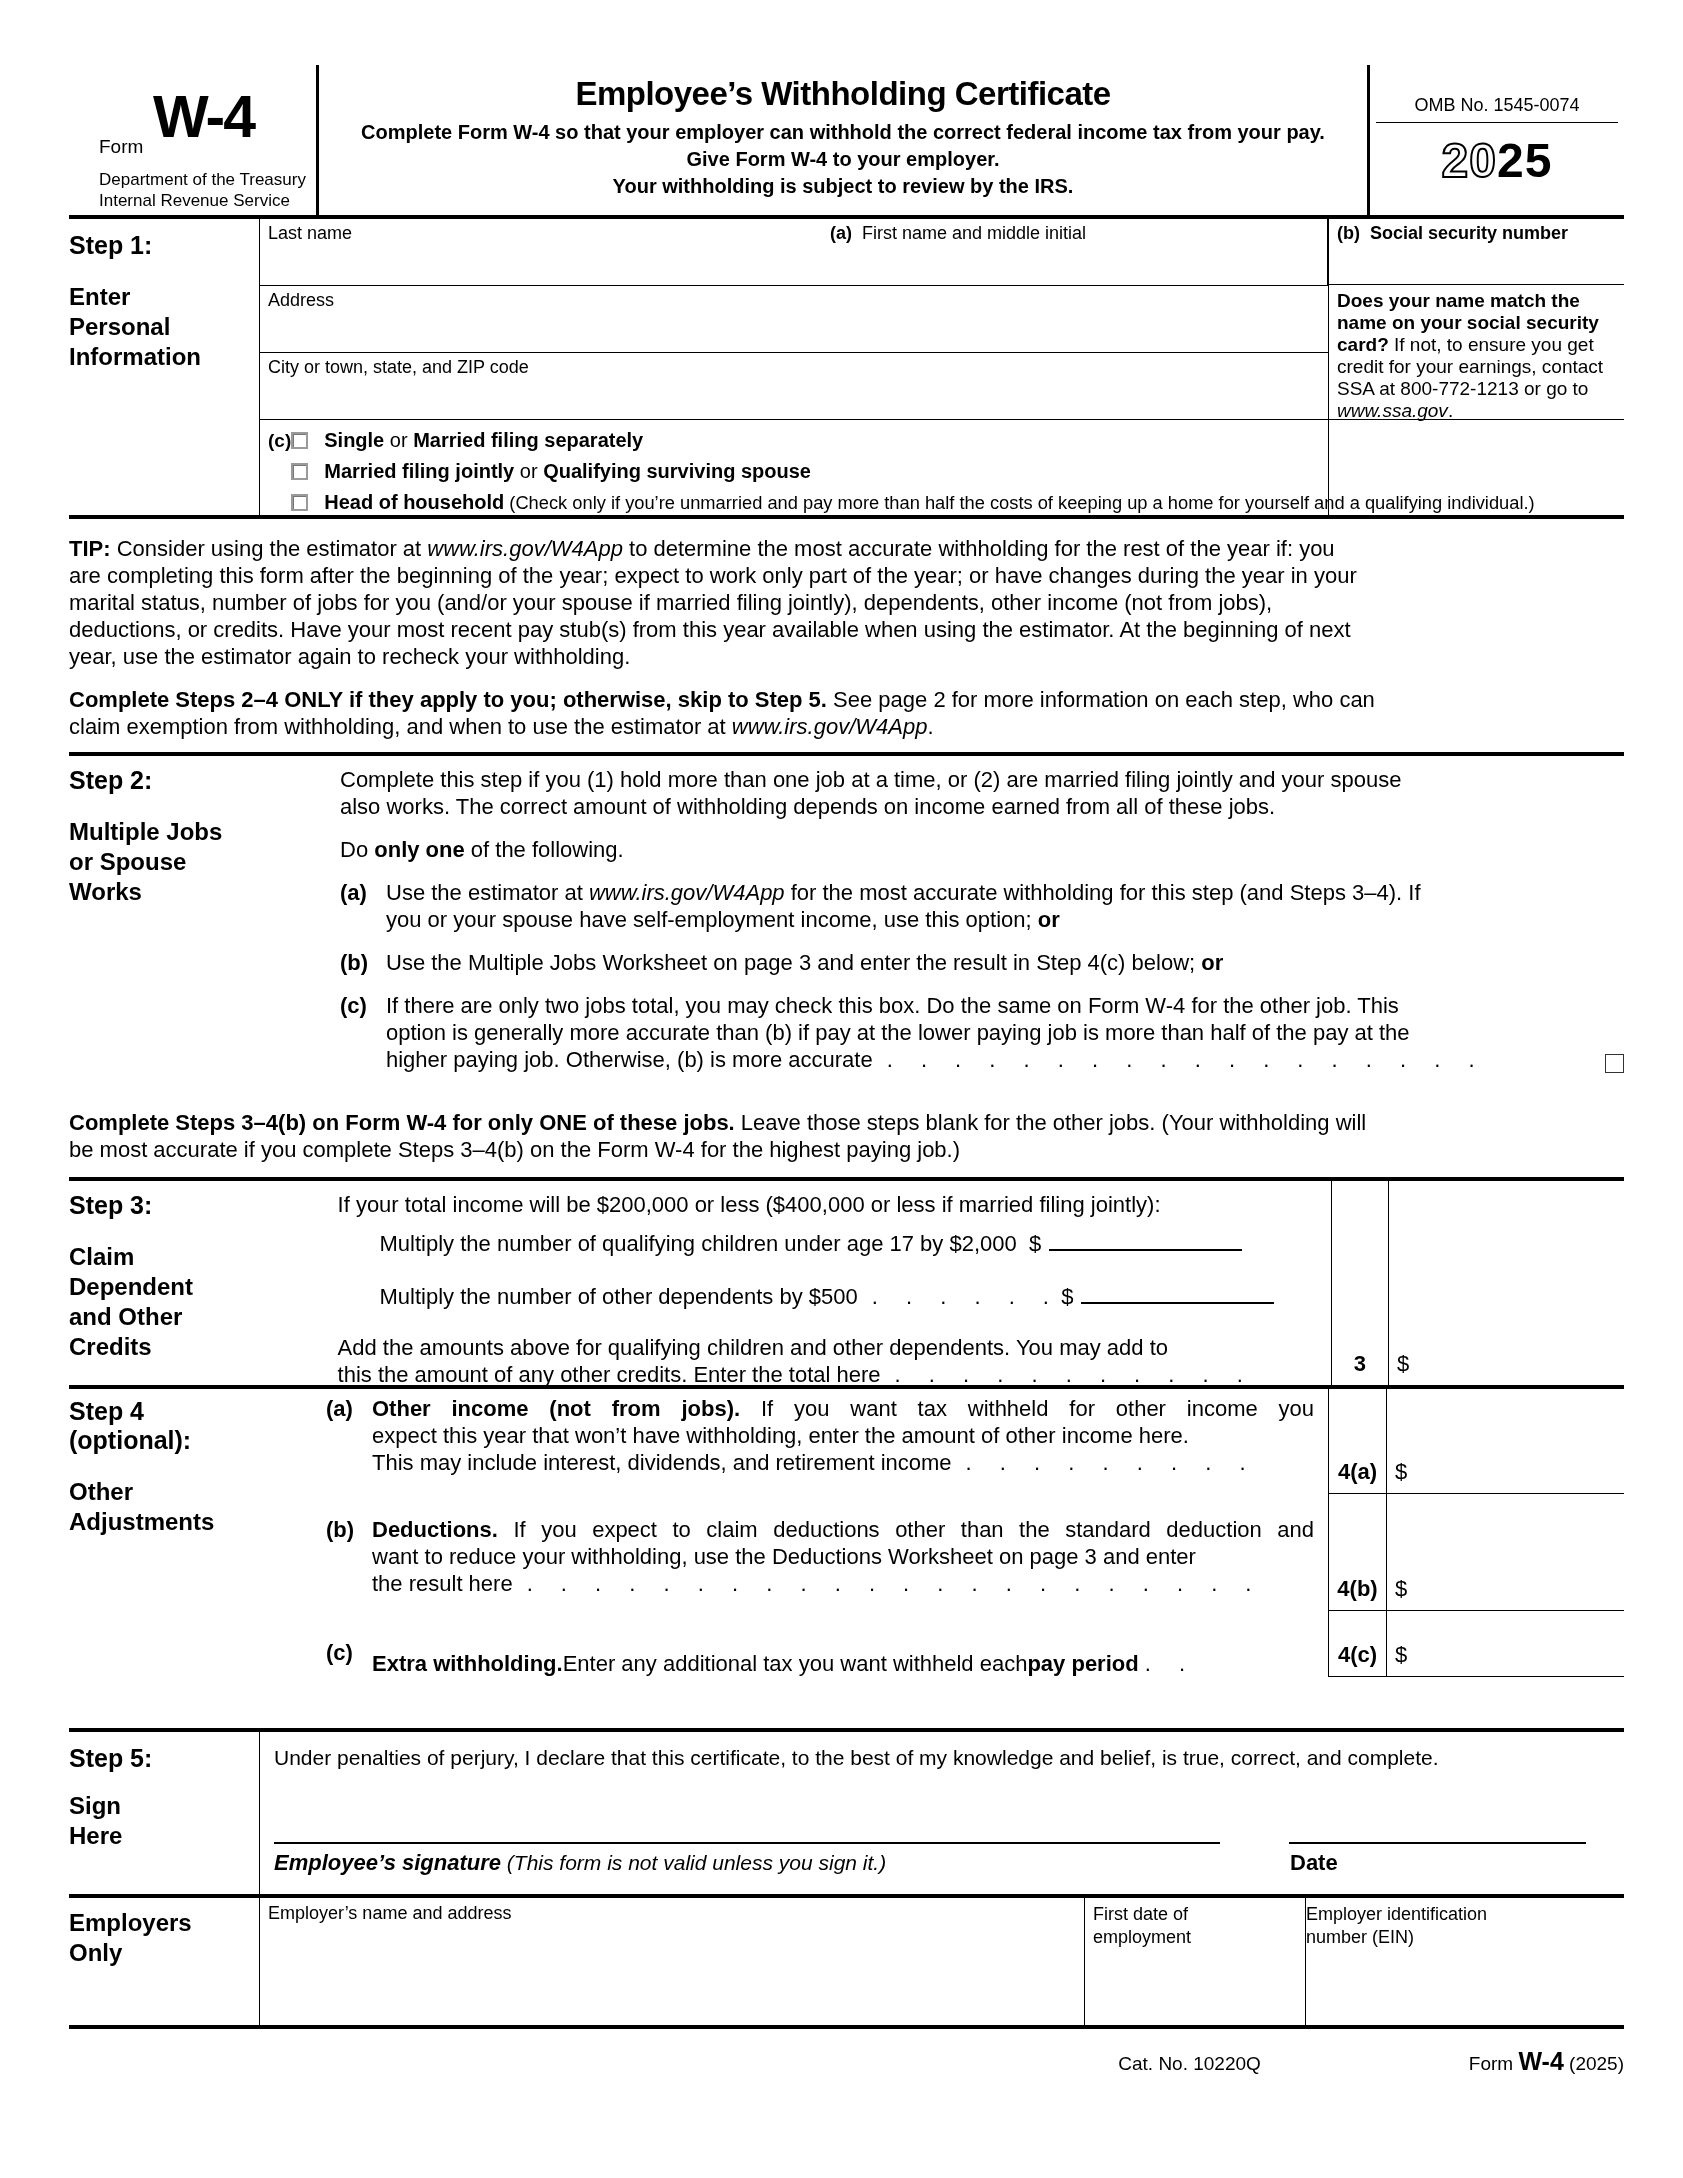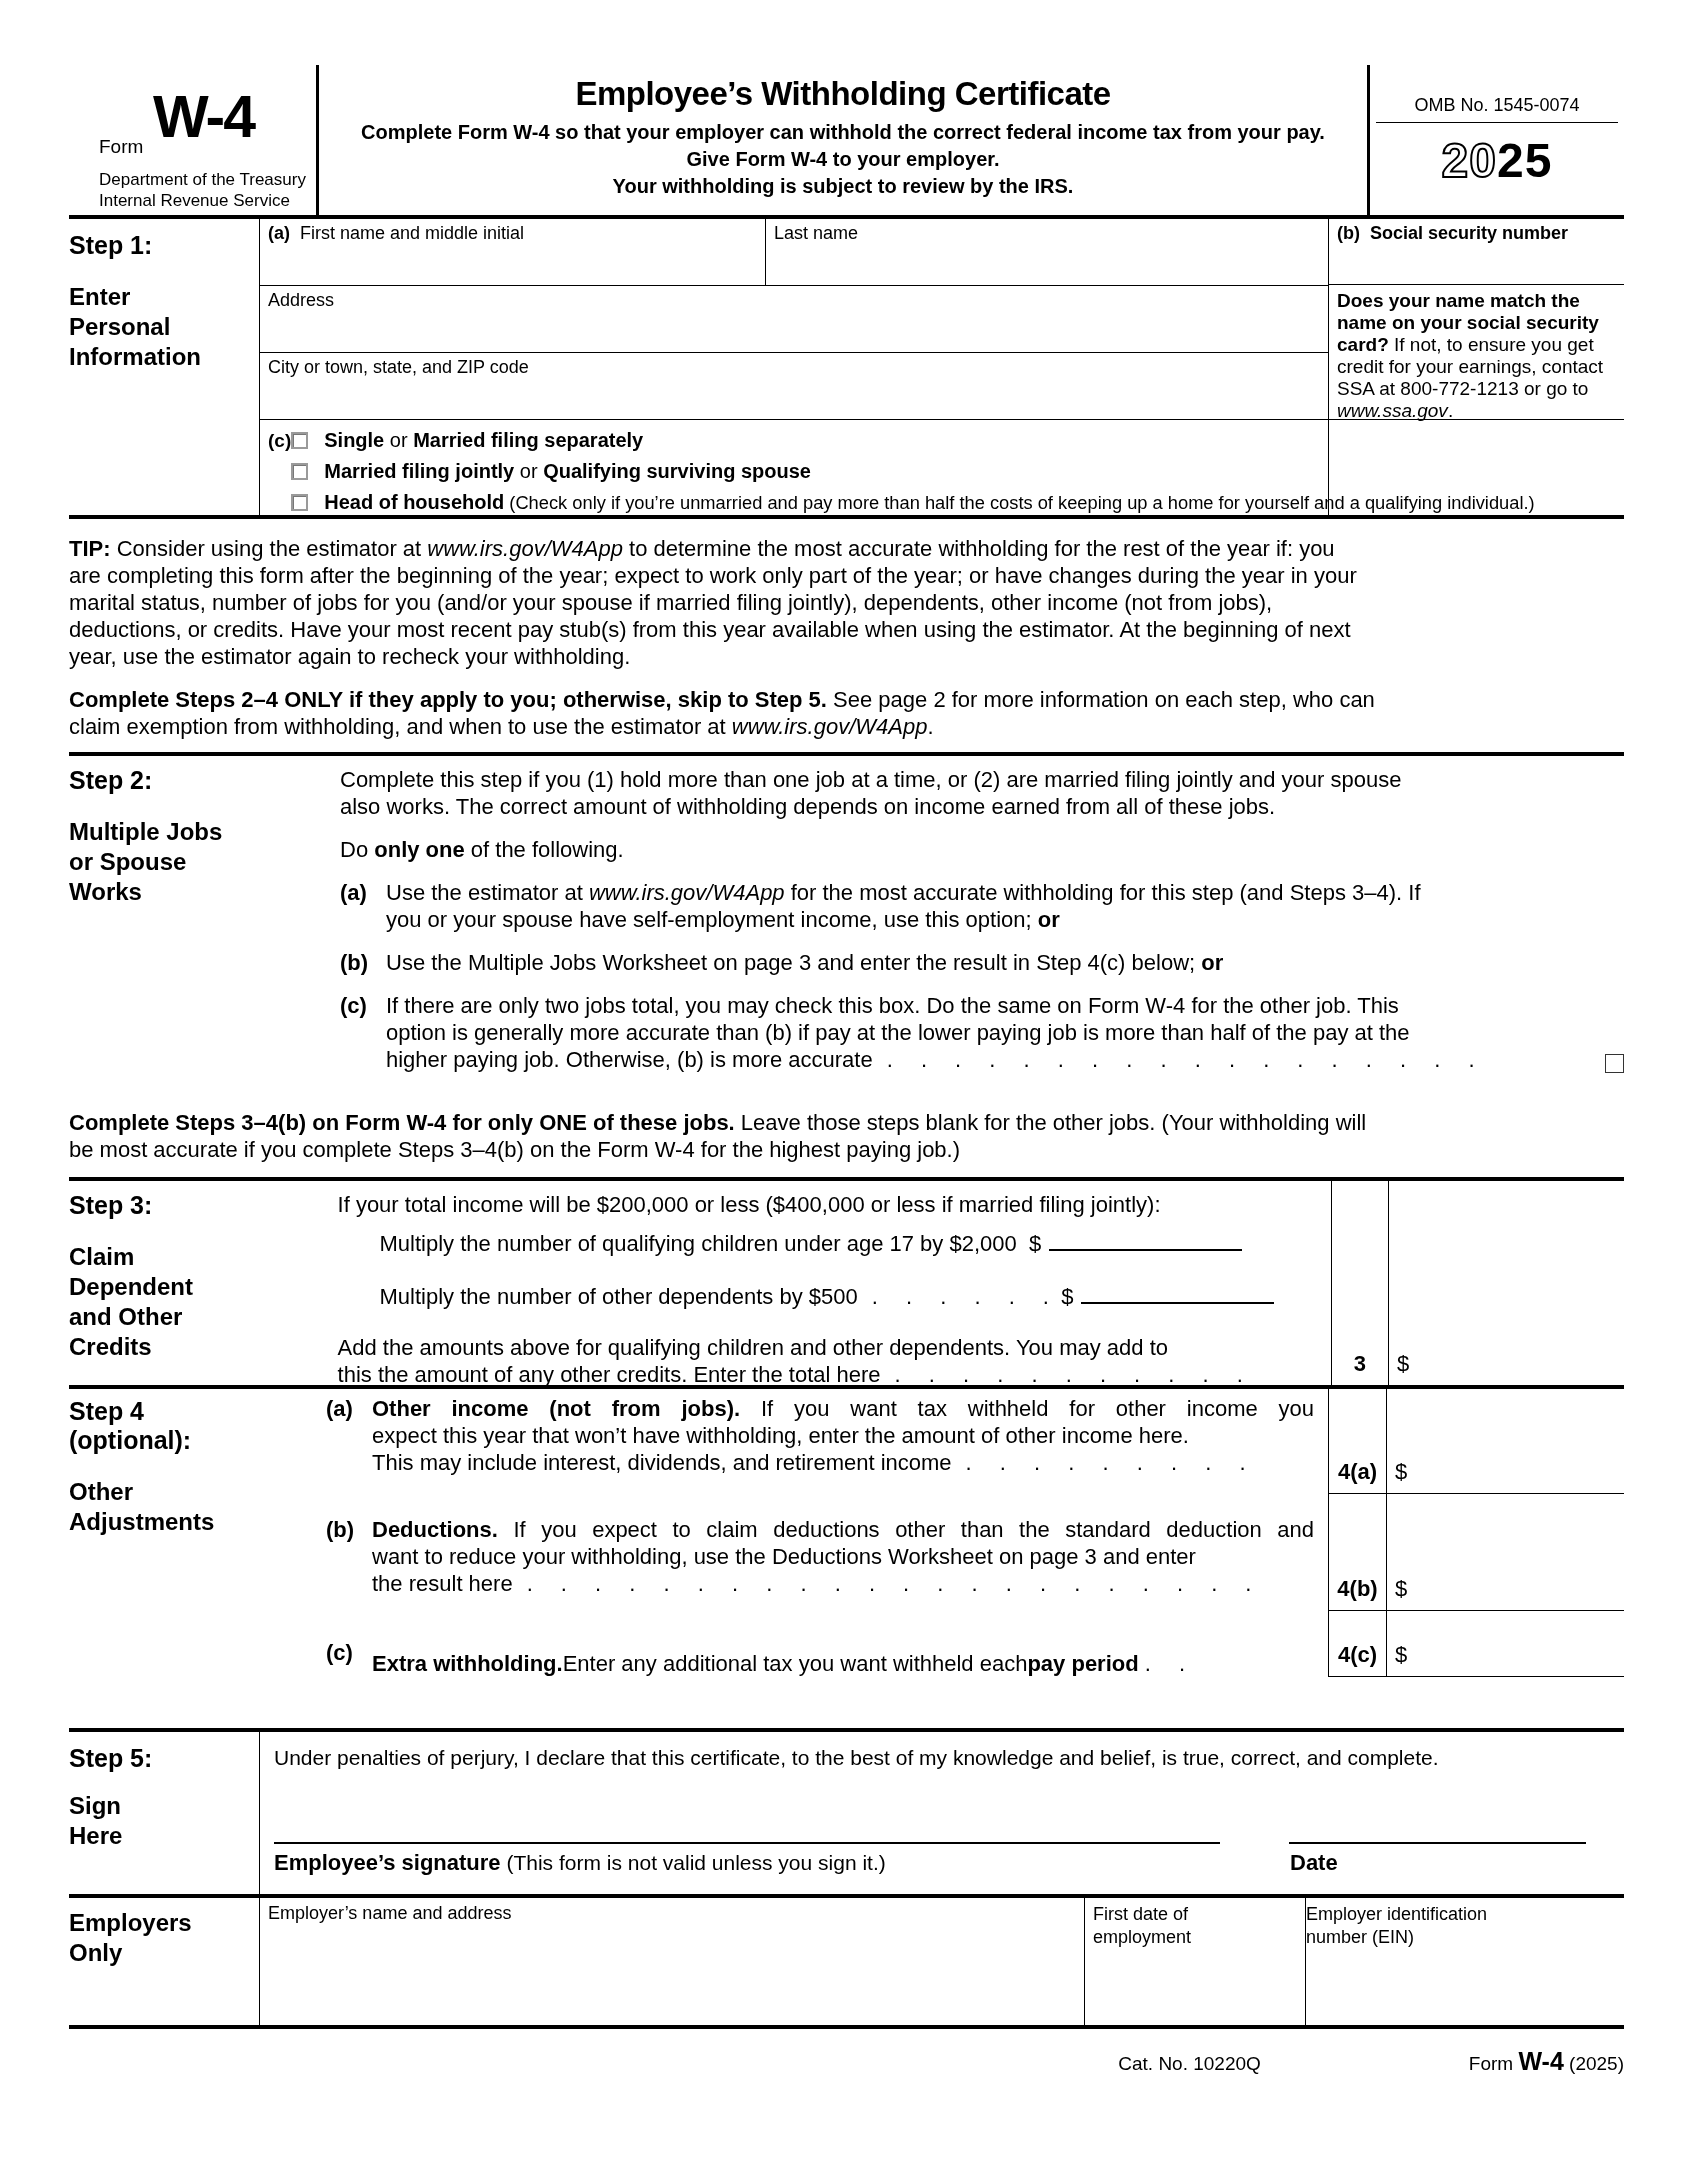--- a/index.html
+++ b/index.html
@@ -87,21 +87,21 @@
   .gap-rule { margin-top:51px; }
 
   
   .s5 { display:flex; border-bottom:4px solid #000; height:166px; margin-top:0; }
   .s5-label { width:190px; padding-top:12px; }
   .s5-body { flex:1; border-left:1.5px solid #000; padding:12px 0 0 14px; display:flex; flex-direction:column; }
   .sigrow { display:flex; margin-top:53px; }
   .sigline { width:946px; border-bottom:2px solid #000; height:20px; }
   .dateline { width:297px; border-bottom:2px solid #000; height:20px; margin-left:69px; }
   .siglblrow { display:flex; margin-top:6px; font-size:21px; }
-  .siglbl { width:1016px; }
+  .siglbl { width:1016px;font-style:italic; }
   .siglbl .b { font-size:22px; }
 
   
   .emp { display:flex; border-bottom:4px solid #000; height:131px; }
   .emp-label { width:190px; padding-top:10px; }
   .emp-label div { font-size:24px; font-weight:bold; line-height:30px; }
   .emp-c1 { flex:1; border-left:1.5px solid #000; padding:5px 8px; font-size:18px; }
   .emp-c2 { width:221px; border-left:1.5px solid #000; padding:5px 8px; font-size:18px; line-height:23px; }
   .emp-c3 { width:319px; border-left:1.5px solid #000; padding:5px 0; font-size:18px; line-height:23px; }
 
@@ -141,22 +141,22 @@
   </div>
 
   <div class="s1">
     <div class="s1-label">
       <div class="stepname">Step 1:</div>
       <div class="steplabel-sub">Enter Personal Information</div>
     </div>
     <div class="s1-table">
       <div class="s1-left">
         <div class="s1-namerow">
+          <div class="cell cell-last"><span>Last name</span></div>
           <div class="cell cell-first"><span class="cell-tag">(a)</span><span>First name and middle initial</span></div>
-          <div class="cell cell-last"><span>Last name</span></div>
         </div>
         <div class="cell s1-addr"><span>Address</span></div>
         <div class="cell s1-city"><span>City or town, state, and ZIP code</span></div>
         <div class="s1-crow">
           <div class="ctag">(c)</div>
           <div>
             <div class="opt">
               <span class="cb"></span>
               <span class="optxt"><span class="b">Single</span><span> or </span><span class="b">Married filing separately</span></span>
             </div>

